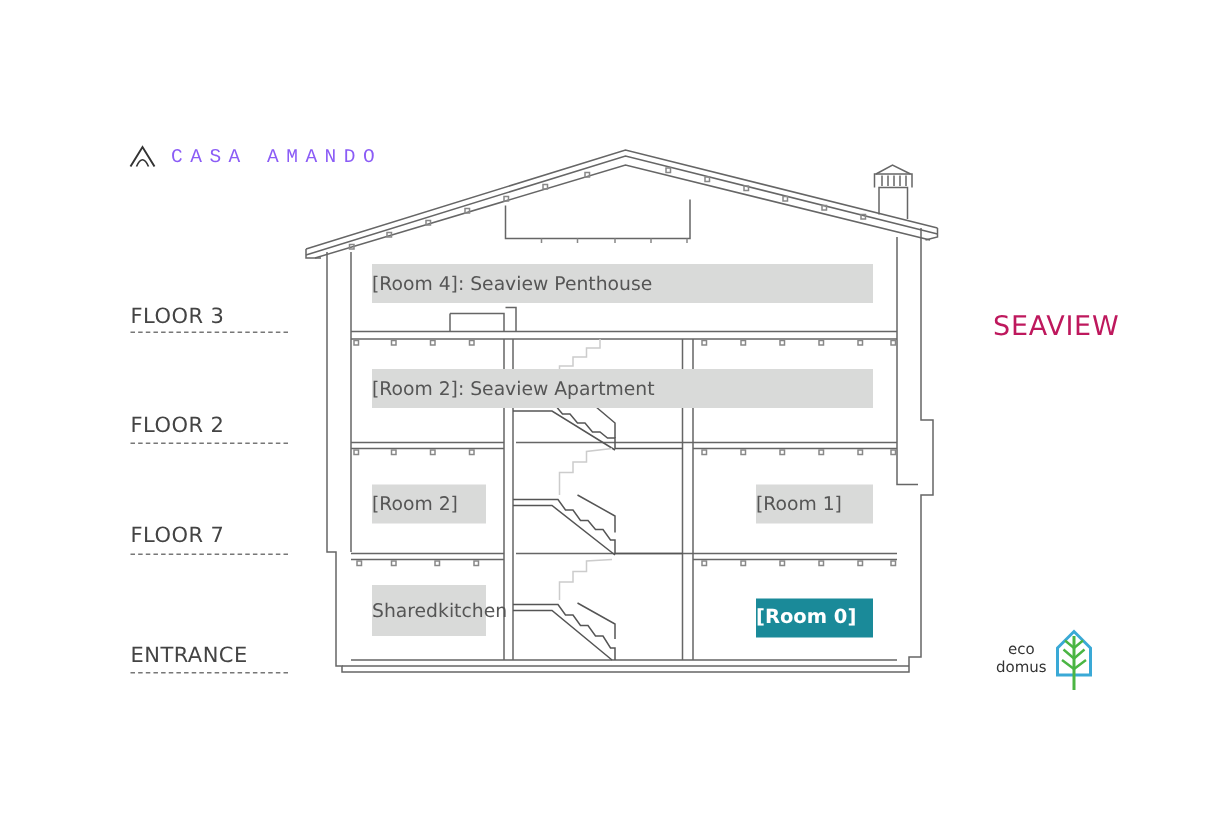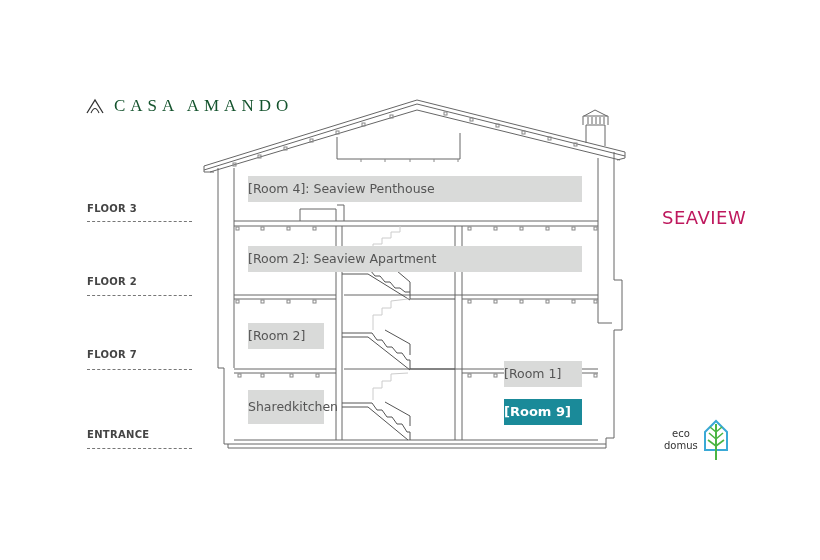--- a/index.html
+++ b/index.html
@@ -1,20 +1,20 @@
 <!DOCTYPE html>
 <html><head>
   <meta charset="utf-8">
   <style>
     html, body { margin: 0; padding: 0; background: #ffffff; }
     body { width: 820px; height: 560px; position: relative; overflow: hidden; font-family: "DejaVu Sans", sans-serif; color: #555; }
     .abs { position: absolute; }
     .brand { left: 86px; top: 96px; display: flex; align-items: center; gap: 10px; }
-    .brand-name { font-family: Liberation Serif, serif; font-size: 17px; letter-spacing: 5px; color: #14532d; font-weight: 300; }
-    .floor-label { left: 87px; font-size: 10px; color: #444; letter-spacing: 0.3px; font-weight: bold; }
+    .brand-name { font-family: Liberation Mono, monospace; font-size: 13px; letter-spacing: 5px; color: #8b5cf6; font-weight: 300; }
+    .floor-label { left: 87px; font-size: 14px; color: #444; letter-spacing: 0.3px; }
     .floor-line { left: 87px; width: 105px; height: 0; border-top: 1px dashed #777; }
     .side-label { left: 662px; top: 207px; font-size: 18px; color: #be185d; letter-spacing: 0.5px; }
     .room-box { background: #d9dad9; color: #555; font-size: 12.5px; display: flex; align-items: center; justify-content: flex-start; text-align: center; line-height: 1.15; }
     .room-box.active { background: #1a8a99; color: #ffffff; font-weight: bold; font-size: 13px; }
     svg.building { position: absolute; left: 0; top: 0; }
     .eco { left: 664px; top: 418px; display: flex; align-items: center; gap: 4px; }
     .eco-text { text-align: center; font-size: 10px; color: #333; line-height: 12px; }
   </style>
 </head>
 <body>
@@ -144,29 +144,29 @@
 
 <div class="abs room-box" style="left:248px; top:176px; width:334px; height:26px;">
   <span>[Room 4]: Seaview Penthouse</span>
 </div>
 <div class="abs room-box" style="left:248px; top:246px; width:334px; height:26px;">
   <span>[Room 2]: Seaview Apartment</span>
 </div>
 <div class="abs room-box" style="left:248px; top:323px; width:76px; height:26px;">
   <span>[Room 2]</span>
 </div>
-<div class="abs room-box" style="left:504px; top:323px; width:78px; height:26px;margin-top:38px;">
+<div class="abs room-box" style="left:504px; top:323px; width:78px; height:26px;">
   <span>[Room 1]</span>
 </div>
 <div class="abs room-box" style="left:248px; top:390px; width:76px; height:34px; flex-direction:row;">
   <span>Shared</span>
   <span>kitchen</span>
 </div>
 <div class="abs room-box active" style="left:504px; top:399px; width:78px; height:26px;">
-  <span>[Room 9]</span>
+  <span>[Room 0]</span>
 </div>
 
 <div class="abs eco">
   <div class="eco-text">
     <div>eco</div>
     <div>domus</div>
   </div>
   <svg width="28" height="44" viewBox="0 0 28 44">
     <path d="M3 14 L14 3 L25 14 L25 32 L3 32 Z" fill="none" stroke="#3aa9d6" stroke-width="2"></path>
     <path d="M14 6 L14 42" stroke="#4bb543" stroke-width="2"></path>

